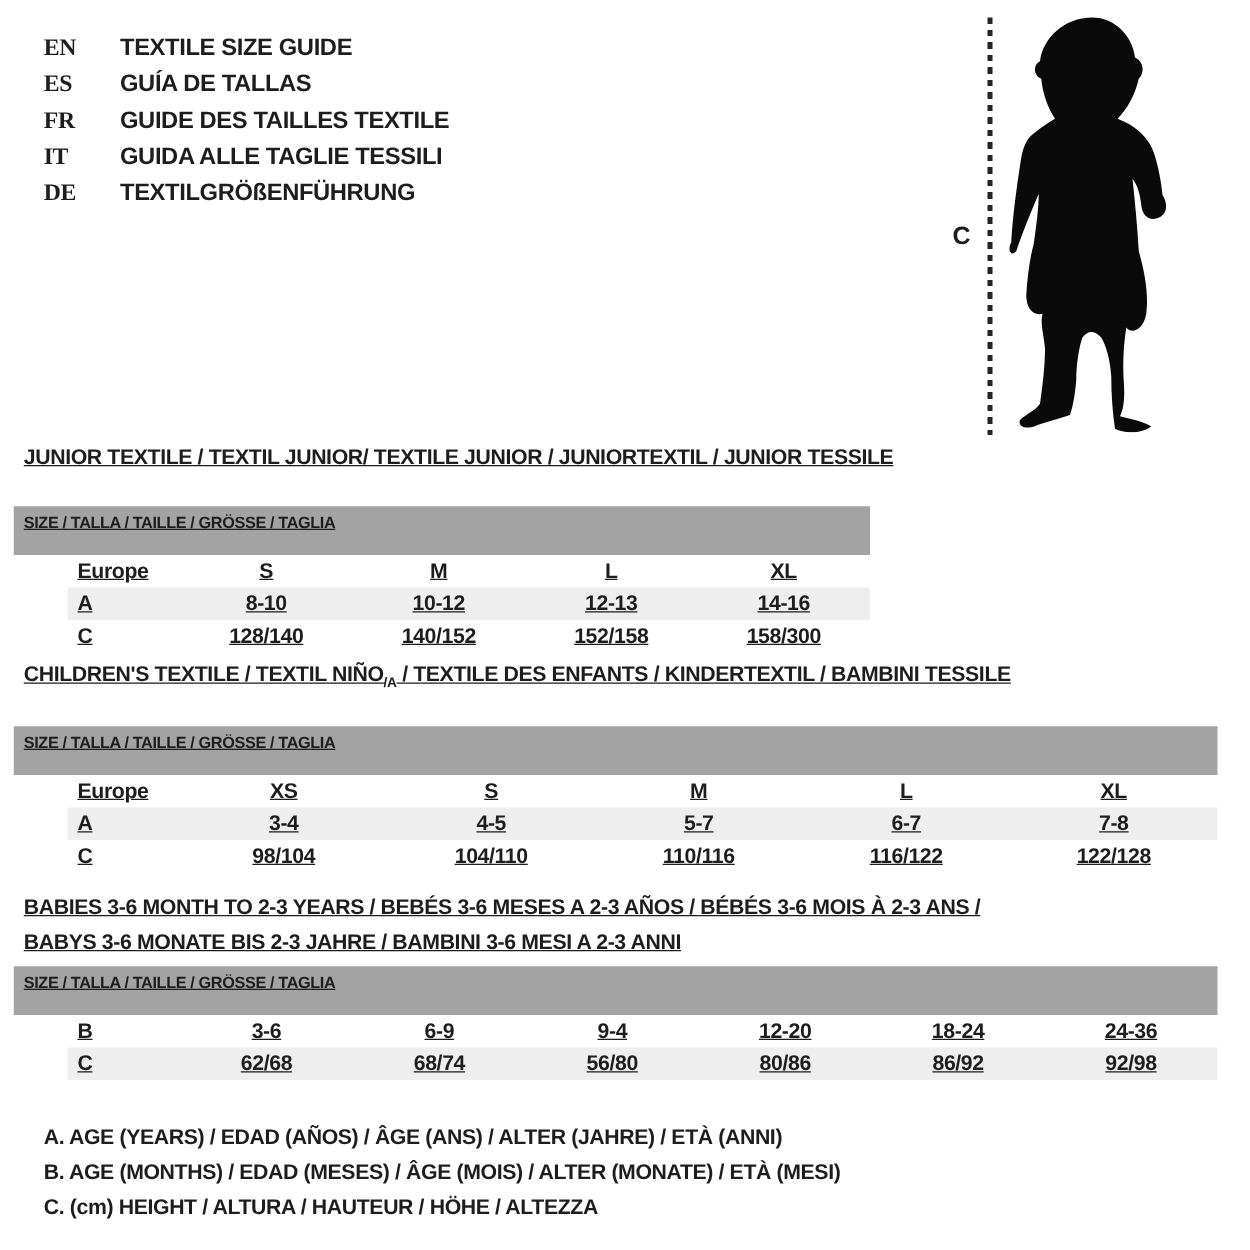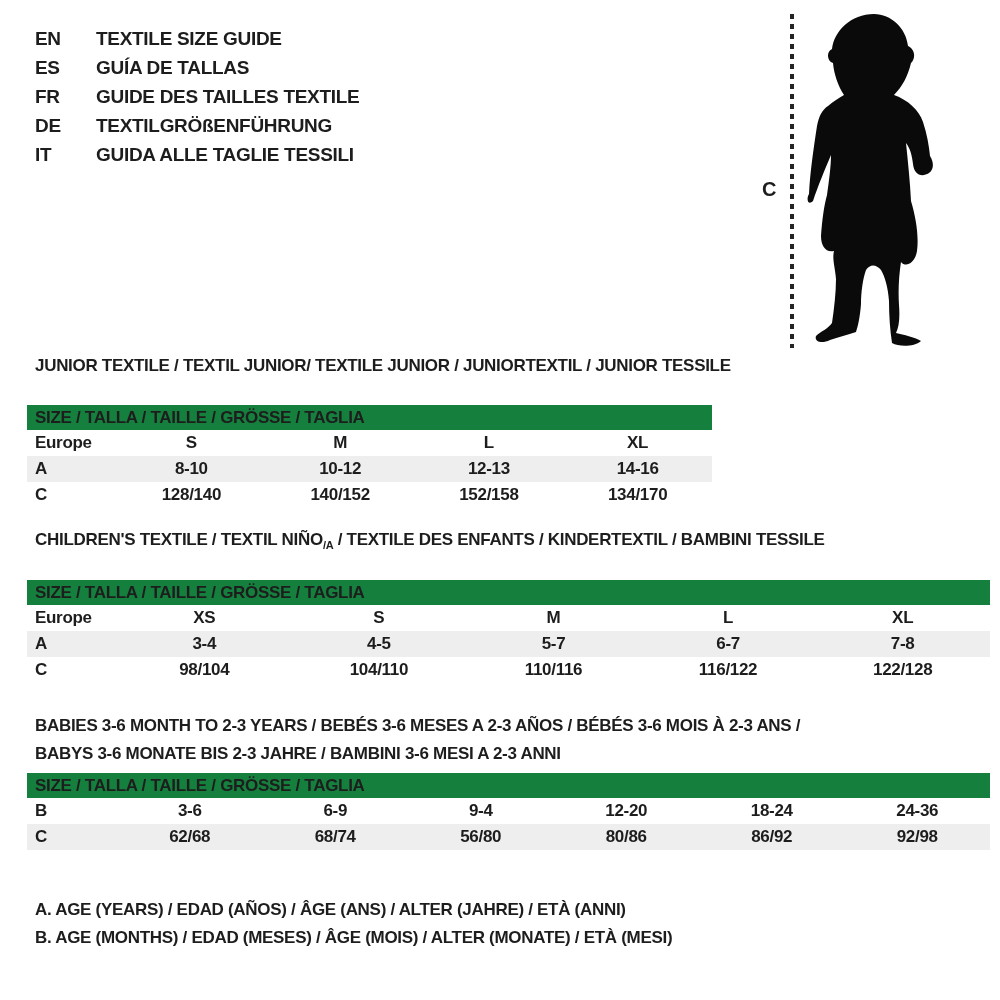--- a/index.html
+++ b/index.html
@@ -10,46 +10,46 @@
     font-family: "Liberation Sans", "DejaVu Sans", sans-serif;
     font-weight: 700;
     color: #1d1d1d;
     overflow: hidden;
     letter-spacing: -0.3px;
   }
 
   
   .lang-list { position: absolute; left: 35px; top: 24px; }
   .lang-row { display: flex; height: 29px; align-items: center; font-size: 19px; }
-  .lang-code { width: 61px; flex: 0 0 61px; }
+  .lang-code { width: 61px; flex: 0 0 61px; font-family: Liberation Serif, serif; }
   .lang-label { white-space: nowrap; }
 
   
   .height-line {
     position: absolute; left: 790px; top: 14px; width: 4px; height: 334px;
     background: repeating-linear-gradient(to bottom, #242424 0 5px, transparent 5px 10px);
   }
   .height-label { position: absolute; left: 762px; top: 178px; font-size: 20px; }
   .baby-svg { position: absolute; left: 806px; top: 6px; }
 
   
-  .size-table { position: absolute; left: 27px; }
+  .size-table { position: absolute; left: 11px; text-decoration: underline; }
   .t1 { top: 356px; width: 685px; }
   .t2 { top: 530px; width: 963px; }
   .t3 { top: 712px; width: 963px; }
   .table-title { font-size: 17px; white-space: nowrap; padding-left: 8px; }
   .t3 .table-title { line-height: 28px; }
   .title-sub { font-size: 11px; vertical-align: sub; }
   .size-bar {
-    background: #15803d; height: 25px; line-height: 25px;
-    font-size: 17px; padding-left: 8px; margin-top: 0;
+    background: #a3a3a3; height: 39px; line-height: 25px;
+    font-size: 13px; padding-left: 8px; margin-top: 0;
   }
   .t1 .size-bar, .t2 .size-bar { margin-top: 29px; }
   .t3 .size-bar { margin-top: 5px; }
-  .trow { display: flex; height: 26px; align-items: center; font-size: 17px; }
+  .trow { display: flex; height: 26px; align-items: center; font-size: 17px; margin-left: 43px; }
   .trow.shaded { background: #eeeeee; }
   .cell-label { width: 90px; flex: 0 0 90px; padding-left: 8px; }
   .cell-val { flex: 1 1 0; text-align: center; }
 
   
   .footnotes { position: absolute; left: 35px; top: 896px; }
   .footnote { font-size: 17px; line-height: 28px; white-space: nowrap; }
 </style>
 </head>
 <body>
@@ -61,26 +61,26 @@
   </div>
   <div class="lang-row">
     <span class="lang-code">ES</span>
     <span class="lang-label">GUÍA DE TALLAS</span>
   </div>
   <div class="lang-row">
     <span class="lang-code">FR</span>
     <span class="lang-label">GUIDE DES TAILLES TEXTILE</span>
   </div>
   <div class="lang-row">
+    <span class="lang-code">IT</span>
+    <span class="lang-label">GUIDA ALLE TAGLIE TESSILI</span>
+  </div>
+  <div class="lang-row">
     <span class="lang-code">DE</span>
     <span class="lang-label">TEXTILGRÖßENFÜHRUNG</span>
-  </div>
-  <div class="lang-row">
-    <span class="lang-code">IT</span>
-    <span class="lang-label">GUIDA ALLE TAGLIE TESSILI</span>
   </div>
 </div>
 
 <div class="height-line"></div>
 <div class="height-label">C</div>
 <svg class="baby-svg" width="140" height="340" viewBox="0 0 140 340" aria-hidden="true">
   <path fill="#0a0a0a" d="
     M68,8
     C85,8 100,22 102,40
     C109,43 110,52 105,57
@@ -136,21 +136,21 @@
     <span class="cell-val">8-10</span>
     <span class="cell-val">10-12</span>
     <span class="cell-val">12-13</span>
     <span class="cell-val">14-16</span>
   </div>
   <div class="trow">
     <span class="cell-label">C</span>
     <span class="cell-val">128/140</span>
     <span class="cell-val">140/152</span>
     <span class="cell-val">152/158</span>
-    <span class="cell-val">134/170</span>
+    <span class="cell-val">158/300</span>
   </div>
 </div>
 
 <div class="size-table t2">
   <div class="table-title">
     <span>CHILDREN'S TEXTILE / TEXTIL NIÑO</span><span class="title-sub">/A</span><span> / TEXTILE DES ENFANTS / KINDERTEXTIL / BAMBINI TESSILE</span>
   </div>
   <div class="size-bar">SIZE / TALLA / TAILLE / GRÖSSE / TAGLIA</div>
   <div class="trow">
     <span class="cell-label">Europe</span>
@@ -198,13 +198,14 @@
     <span class="cell-val">56/80</span>
     <span class="cell-val">80/86</span>
     <span class="cell-val">86/92</span>
     <span class="cell-val">92/98</span>
   </div>
 </div>
 
 <div class="footnotes">
   <div class="footnote">A. AGE (YEARS) / EDAD (AÑOS) / ÂGE (ANS) / ALTER (JAHRE) / ETÀ (ANNI)</div>
   <div class="footnote">B. AGE (MONTHS) / EDAD (MESES) / ÂGE (MOIS) / ALTER (MONATE) / ETÀ (MESI)</div>
+  <div class="footnote">C. (cm) HEIGHT / ALTURA / HAUTEUR / HÖHE / ALTEZZA</div>
 </div>
 
 </body></html>

